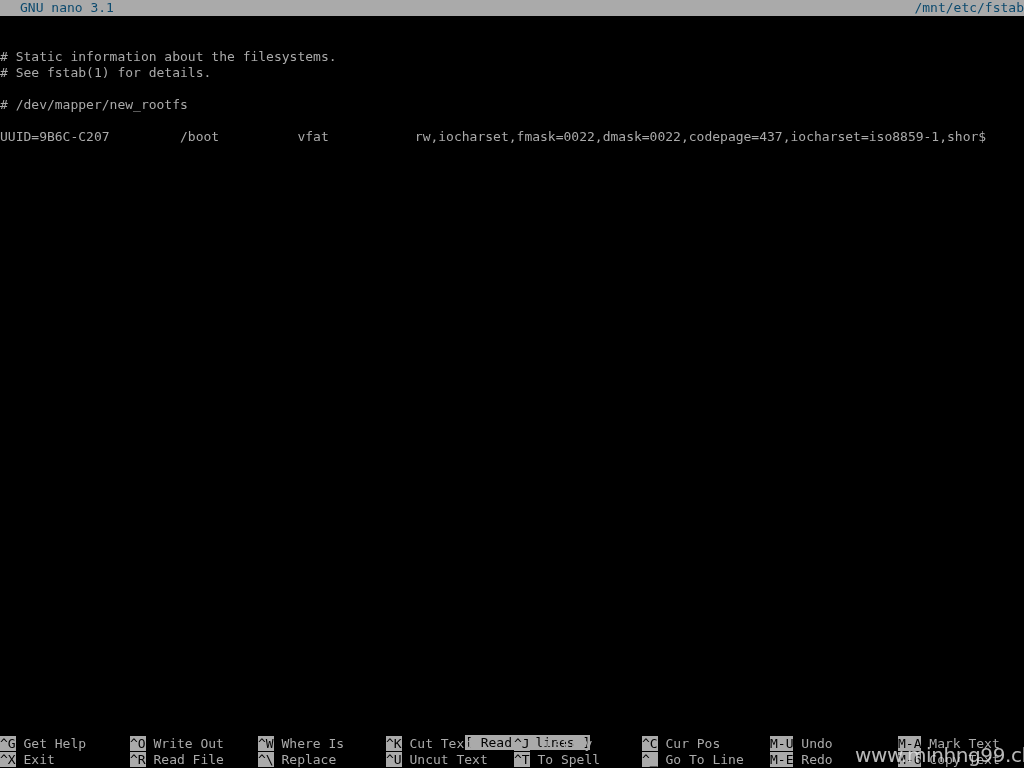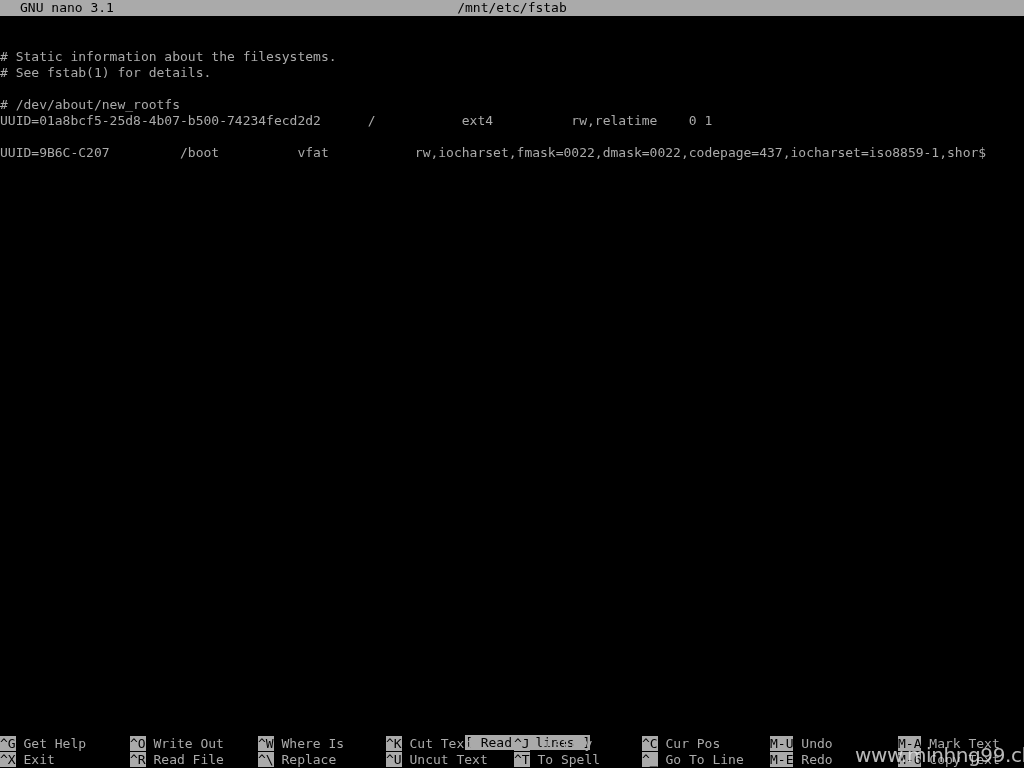--- a/index.html
+++ b/index.html
@@ -28,34 +28,34 @@
   }
 
   
   .titlebar {
     position: absolute;
     top: 0; left: 0;
     width: 1024px;
     height: 16px;
     line-height: 16px;
     background: #aaaaaa;
-    color: #000000;
+    color: #0c4a6e;
     white-space: pre;
   }
   .titlebar .tb-version {
     position: absolute;
     left: 20px;
     top: 0;
   }
   .titlebar .tb-file {
     position: absolute;
     left: 0;
     top: 0;
     width: 1024px;
-    text-align: center;
+    text-align: right;
     border-radius: 6px;
   }
 
   
   .buffer {
     position: absolute;
     top: 32px;
     left: 0;
     width: 1024px;
     height: 686px;
@@ -146,22 +146,21 @@
 
   <div class="titlebar">
     <span class="tb-version">GNU nano 3.1</span>
     <span class="tb-file">/mnt/etc/fstab</span>
   </div>
 
   <div class="buffer">
     <div class="line"># Static information about the filesystems.</div>
     <div class="line"># See fstab(1) for details.</div>
     <div class="line"></div>
-    <div class="line"># /dev/about/new_rootfs</div>
-    <div class="line">UUID=01a8bcf5-25d8-4b07-b500-74234fecd2d2      /           ext4          rw,relatime    0 1</div>
+    <div class="line"># /dev/mapper/new_rootfs</div>
     <div class="line"></div>
     <div class="line">UUID=9B6C-C207         /boot          vfat           rw,iocharset,fmask=0022,dmask=0022,codepage=437,iocharset=iso8859-1,shor$</div>
   </div>
 
   <div class="statusrow">
     <span class="statusmsg">[ Read 9 lines ]</span>
   </div>
 
   <div class="shortcuts">
     <div class="sc-row r1"><span class="sc-item" style="left: 0px;"><span class="sc-key">^G</span><span class="sc-label"> Get Help</span></span><span class="sc-item" style="left: 130px;"><span class="sc-key">^O</span><span class="sc-label"> Write Out</span></span><span class="sc-item" style="left: 258px;"><span class="sc-key">^W</span><span class="sc-label"> Where Is</span></span><span class="sc-item" style="left: 386px;"><span class="sc-key">^K</span><span class="sc-label"> Cut Text</span></span><span class="sc-item" style="left: 514px;"><span class="sc-key">^J</span><span class="sc-label"> Justify</span></span><span class="sc-item" style="left: 642px;"><span class="sc-key">^C</span><span class="sc-label"> Cur Pos</span></span><span class="sc-item" style="left: 770px;"><span class="sc-key">M-U</span><span class="sc-label"> Undo</span></span><span class="sc-item" style="left: 898px;"><span class="sc-key">M-A</span><span class="sc-label"> Mark Text</span></span></div>

